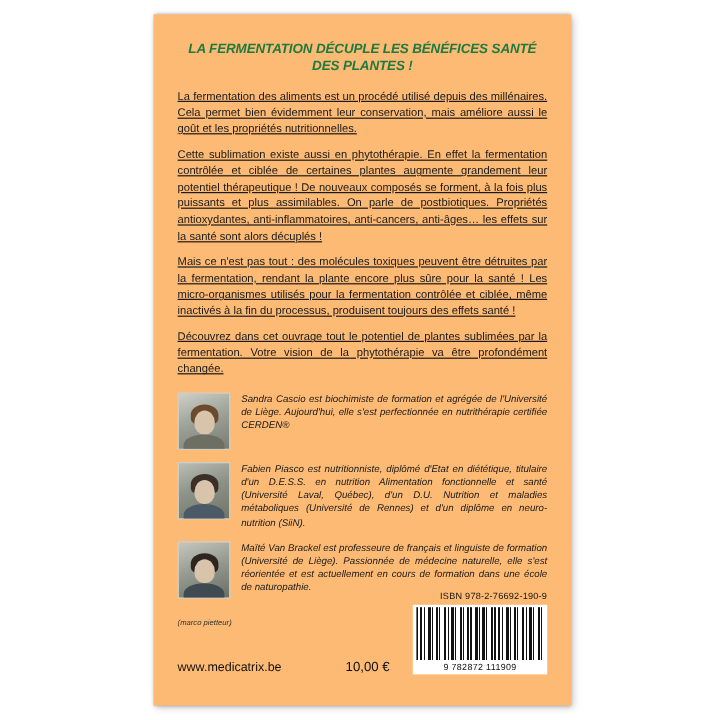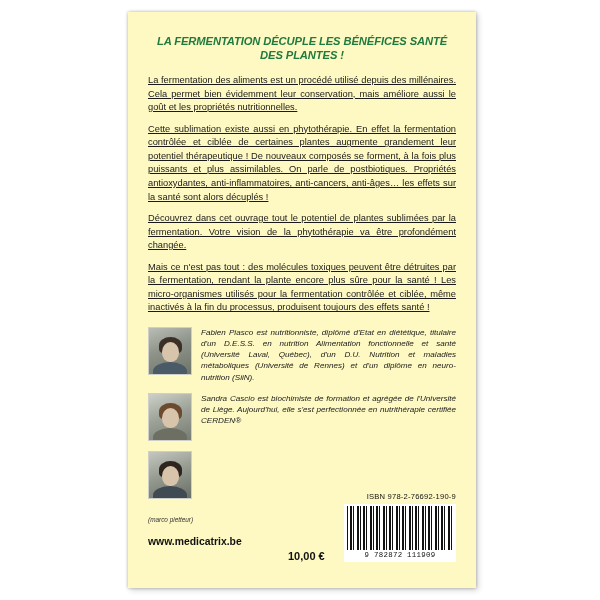--- a/index.html
+++ b/index.html
@@ -19,21 +19,21 @@
     height: 600px;
     background: #ffffff;
   }
   
   .cover {
     position: absolute;
     left: 128px;
     top: 12px;
     width: 348px;
     height: 576px;
-    background: #fef9c3;
+    background: #fdba74;
     box-shadow: 0 0 3px rgba(0,0,0,0.28), 2px 2px 6px rgba(0,0,0,0.18);
     overflow: hidden;
   }
   .cover-inner {
     position: absolute;
     left: 0; top: 0; right: 0; bottom: 0;
     padding: 18px 20px 8px 20px;
     box-sizing: border-box;
   }
   .headline {
@@ -147,31 +147,31 @@
     display: inline-block;
     line-height: 1.05;
   }
   .logo-sub {
     font-size: 6.4px;
     color: #333;
     margin-top: 2px;
     font-style: italic;
   }
   .logo-url {
-    margin-top: 13px;
+    margin-top: 28px;
     font-size: 10.4px;
-    font-weight: bold;
+    font-weight: normal;
     color: #111;
   }
   .price {
     position: absolute;
     left: 140px;
     top: 58px;
     font-size: 11px;
-    font-weight: bold;
+    font-weight: normal;
     color: #111;
   }
   .barcode {
     position: absolute;
     right: 0;
     top: 12px;
     width: 112px;
     height: 58px;
     background: #ffffff;
     padding: 2px 3px 0 3px;
@@ -182,70 +182,71 @@
     width: 100%;
     background-image: repeating-linear-gradient(
       to right,
       #111 0px, #111 1px, #fff 1px, #fff 3px,
       #111 3px, #111 5px, #fff 5px, #fff 6px,
       #111 6px, #111 7px, #fff 7px, #fff 10px,
       #111 10px, #111 12px, #fff 12px, #fff 13px
     );
   }
   .barcode-num {
-    font-family: Liberation Mono, monospace;
+    font-family: Liberation Sans, sans-serif;
     font-size: 7.4px;
     letter-spacing: 0.3px;
     text-align: center;
     color: #111;
     margin-top: 1px;
   }
 </style>
 </head>
 <body>
 
 <div class="page">
   <div class="cover">
     <div class="cover-inner">
 
       <div class="headline">LA FERMENTATION DÉCUPLE LES BÉNÉFICES SANTÉ DES PLANTES !</div>
 
       <div class="body-text">
         <p>La fermentation des aliments est un procédé utilisé depuis des millénaires. Cela permet bien évidemment leur conservation, mais améliore aussi le goût et les propriétés nutritionnelles.</p>
         <p>Cette sublimation existe aussi en phytothérapie. En effet la fermentation contrôlée et ciblée de certaines plantes augmente grandement leur potentiel thérapeutique ! De nouveaux composés se forment, à la fois plus puissants et plus assimilables. On parle de postbiotiques. Propriétés antioxydantes, anti-inflammatoires, anti-cancers, anti-âges… les effets sur la santé sont alors décuplés !</p>
+        <p>Mais ce n'est pas tout : des molécules toxiques peuvent être détruites par la fermentation, rendant la plante encore plus sûre pour la santé ! Les micro-organismes utilisés pour la fermentation contrôlée et ciblée, même inactivés à la fin du processus, produisent toujours des effets santé !</p>
         <p>Découvrez dans cet ouvrage tout le potentiel de plantes sublimées par la fermentation. Votre vision de la phytothérapie va être profondément changée.</p>
-        <p>Mais ce n'est pas tout : des molécules toxiques peuvent être détruites par la fermentation, rendant la plante encore plus sûre pour la santé ! Les micro-organismes utilisés pour la fermentation contrôlée et ciblée, même inactivés à la fin du processus, produisent toujours des effets santé !</p>
       </div>
 
       <div class="bios">
+
+        <div class="bio">
+          <div class="bio-photo p2">
+            <div class="hair"></div>
+              <div class="head"></div>
+              <div class="body-shape"></div>
+          </div>
+          <div class="bio-text">Sandra Cascio est biochimiste de formation et agrégée de l'Université de Liège. Aujourd'hui, elle s'est perfectionnée en nutrithérapie certifiée CERDEN®</div>
+        </div>
 
         <div class="bio">
           <div class="bio-photo p1">
             <div class="hair"></div>
               <div class="head"></div>
               <div class="body-shape"></div>
           </div>
           <div class="bio-text">Fabien Piasco est nutritionniste, diplômé d'Etat en diététique, titulaire d'un D.E.S.S. en nutrition Alimentation fonctionnelle et santé (Université Laval, Québec), d'un D.U. Nutrition et maladies métaboliques (Université de Rennes) et d'un diplôme en neuro-nutrition (SiiN).</div>
         </div>
 
         <div class="bio">
-          <div class="bio-photo p2">
-            <div class="hair"></div>
-              <div class="head"></div>
-              <div class="body-shape"></div>
-          </div>
-          <div class="bio-text">Sandra Cascio est biochimiste de formation et agrégée de l'Université de Liège. Aujourd'hui, elle s'est perfectionnée en nutrithérapie certifiée CERDEN®</div>
-        </div>
-
-        <div class="bio">
           <div class="bio-photo p3">
             <div class="hair"></div>
               <div class="head"></div>
               <div class="body-shape"></div>
           </div>
+          <div class="bio-text">Maïté Van Brackel est professeure de français et linguiste de formation (Université de Liège). Passionnée de médecine naturelle, elle s'est réorientée et est actuellement en cours de formation dans une école de naturopathie.</div>
         </div>
 
       </div>
 
       <div class="footer">
         <div class="isbn-line">ISBN 978-2-76692-190-9</div>
 
         <div class="logo-block">
           <div class="logo-sub">(marco pietteur)</div>
           <div class="logo-url">www.medicatrix.be</div>

